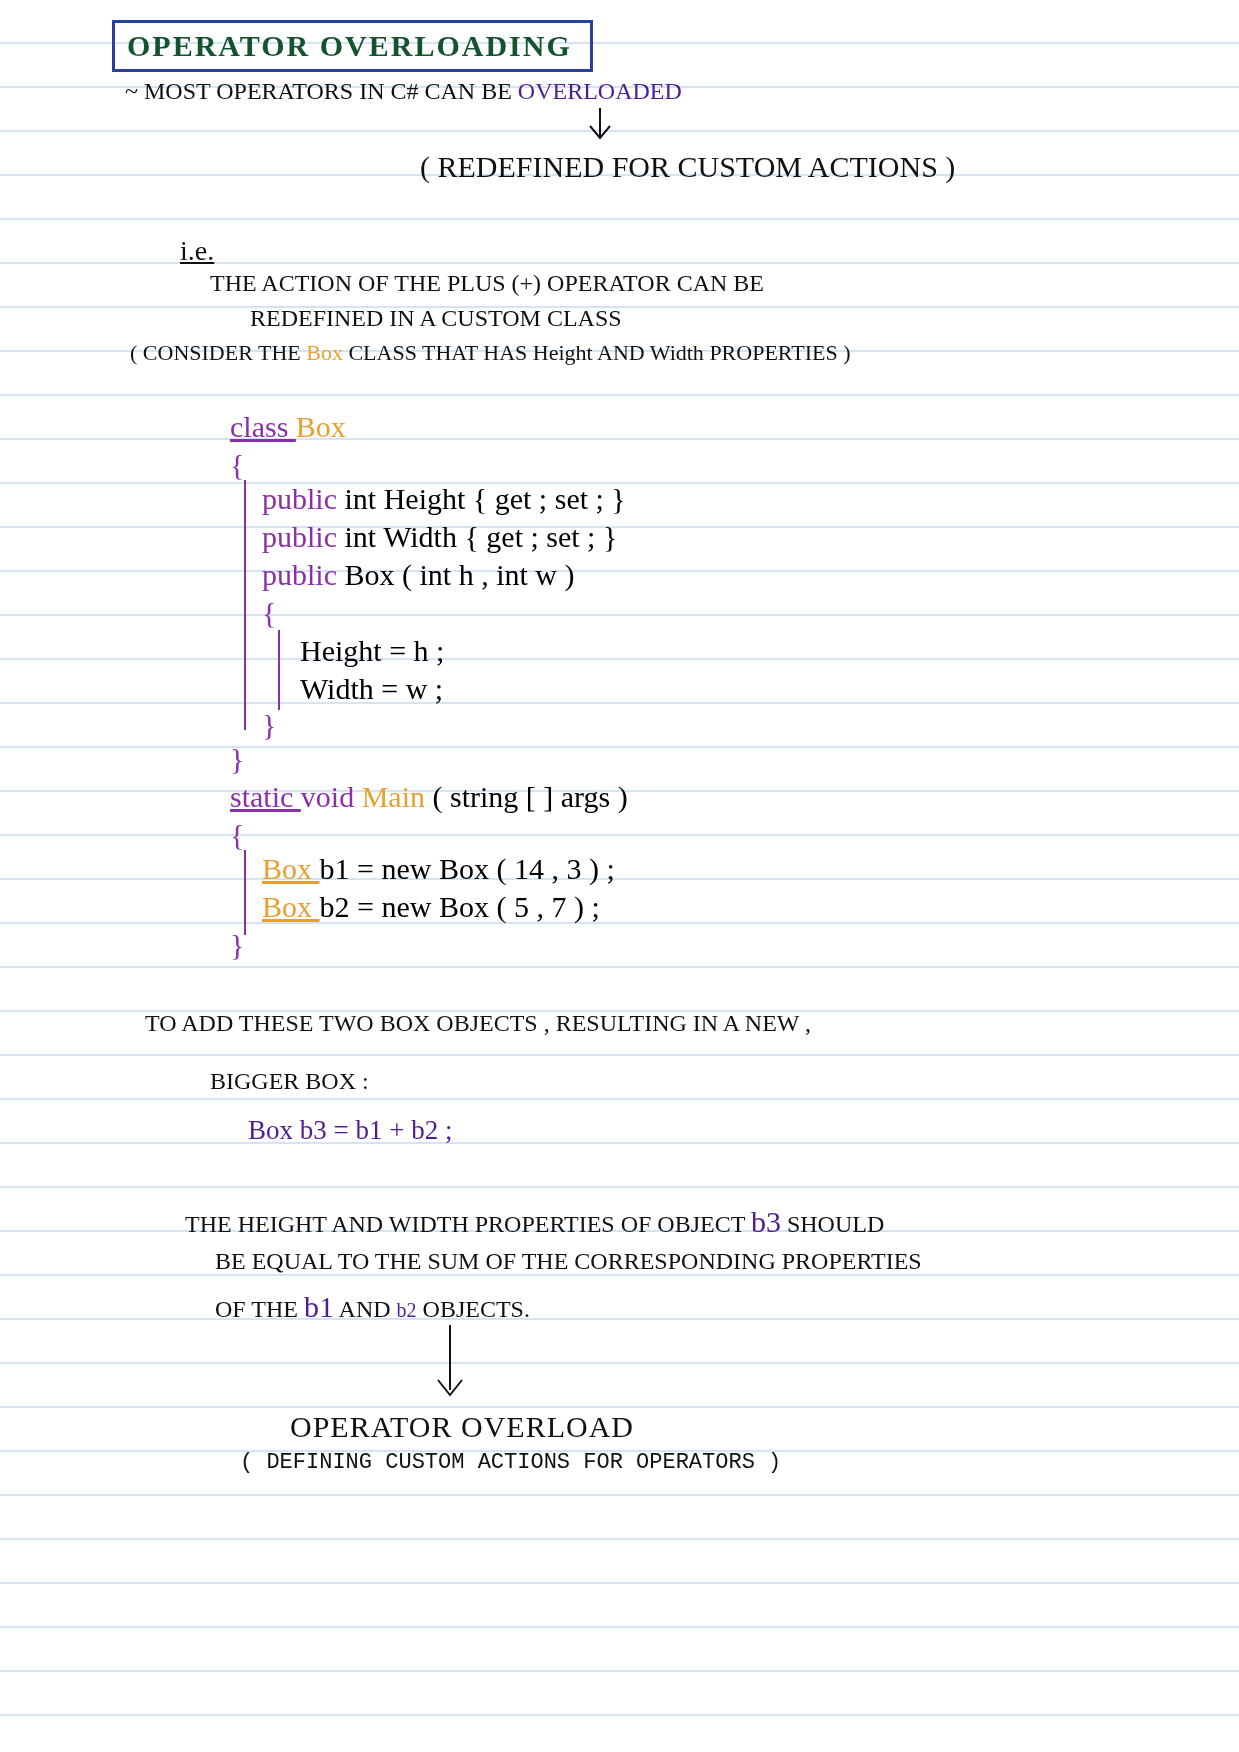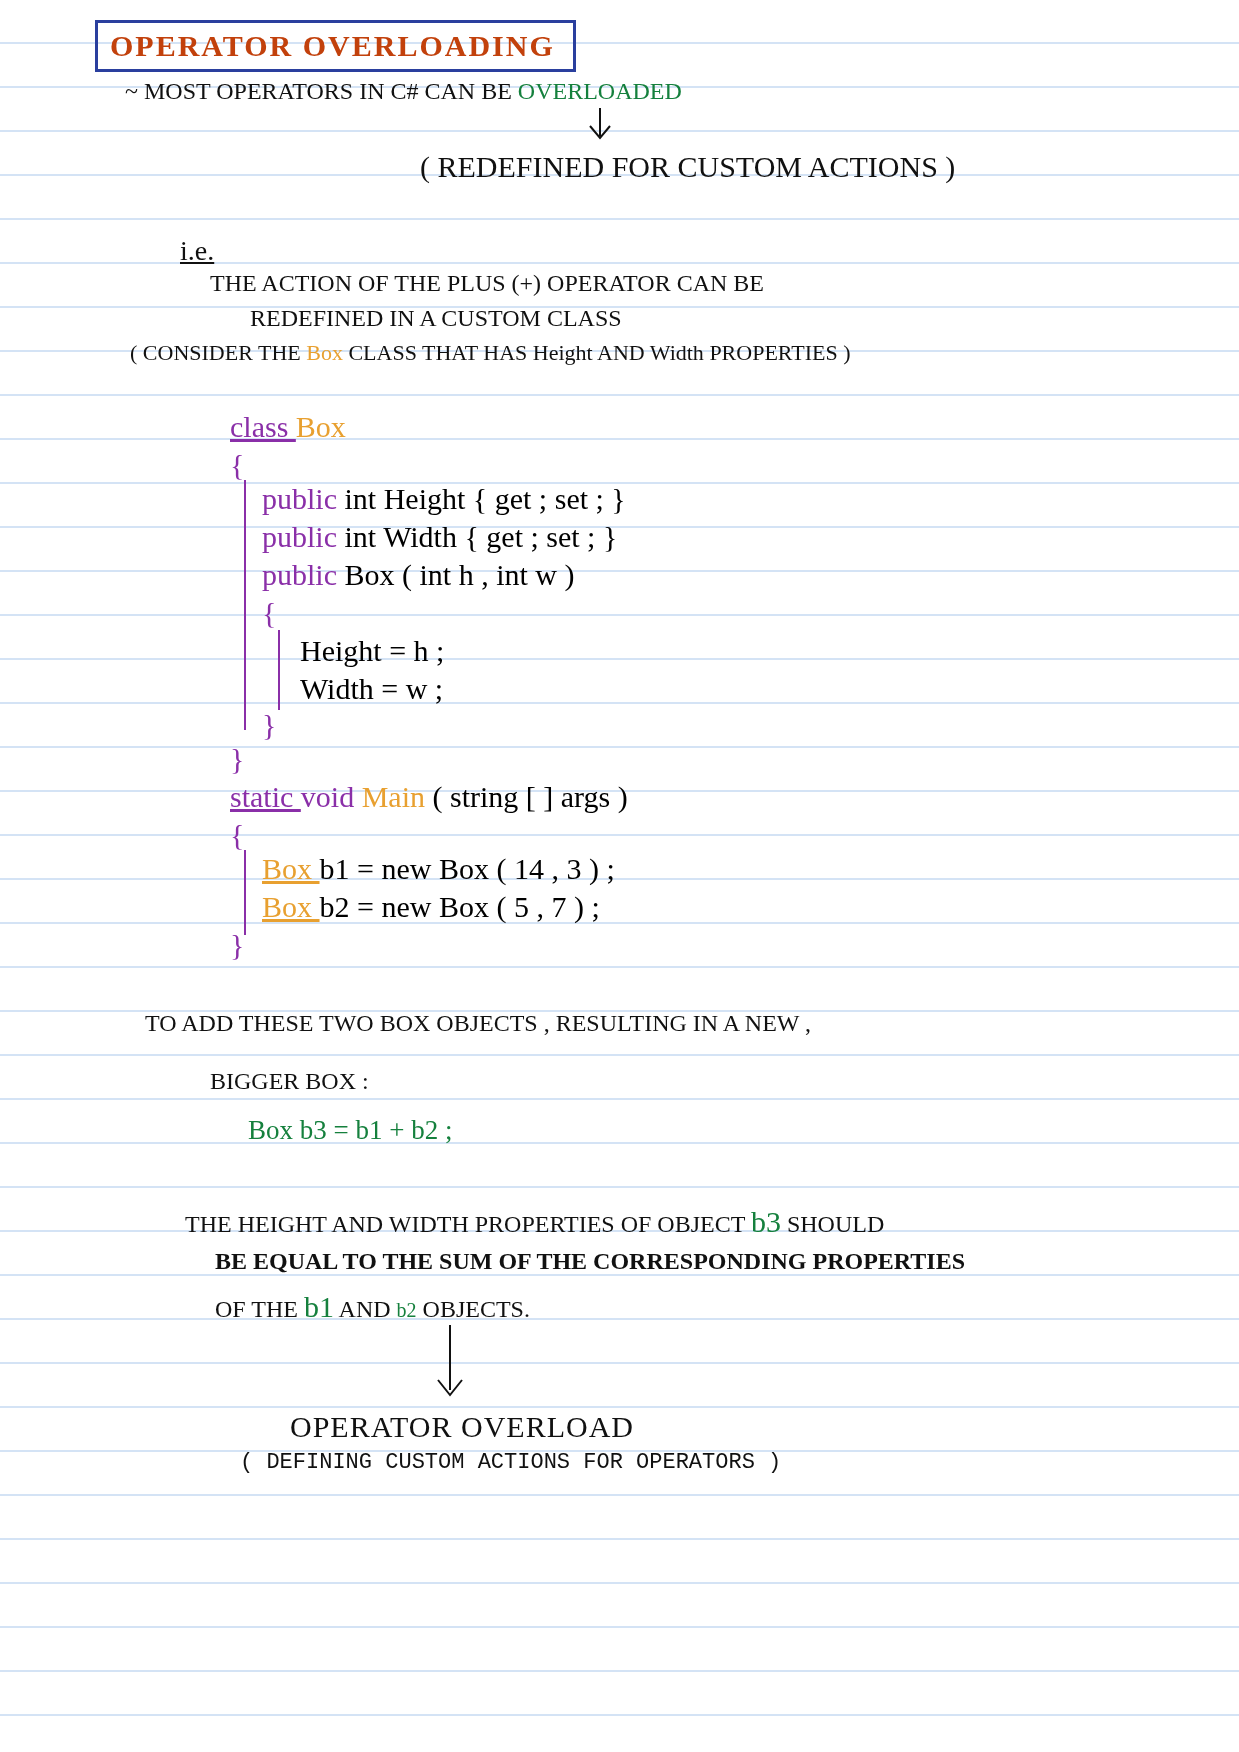--- a/index.html
+++ b/index.html
@@ -13,36 +13,36 @@
       transparent 42px,
       #d4e3f5 42px,
       #d4e3f5 44px
     );
     font-family: 'Comic Sans MS', 'Segoe Script', cursive;
     position: relative;
     overflow: hidden;
   }
   .title-box {
     position: absolute;
-    left: 95px;
+    left: 112px;
     top: 20px;
     border: 3px solid #2a3f9e;
     padding: 6px 18px 6px 12px;
     font-size: 30px;
     letter-spacing: 2px;
-    color: #c2410c;
+    color: #14532d;
     font-weight: bold;
   }
   .line {
     position: absolute;
     font-size: 24px;
     color: #111;
     white-space: nowrap;
   }
-  .blue { color: #15803d; }
+  .blue { color: #4c1d95; }
   .purple { color: #8a2fa8; }
   .orange { color: #e8a030; }
   .small { font-size: 22px; }
   .code { font-family: 'Comic Sans MS', cursive; font-size: 30px; }
   .codeblock { position: absolute; left: 230px; }
   .guide { position: absolute; background: #8a2fa8; width: 2px; }
   svg.arrow { position: absolute; overflow: visible; }
 </style>
 </head>
 <body>
@@ -112,21 +112,21 @@
 <div class="line" style="left:145px; top:1010px;">TO ADD THESE TWO BOX OBJECTS , RESULTING IN A NEW ,</div>
 <div class="line" style="left:210px; top:1068px;">BIGGER BOX :</div>
 
 <div class="code blue" style="position:absolute; left:248px; top:1115px; font-size:27px;">
   <span>Box </span><span>b3 = b1 + b2 ;</span>
 </div>
 
 <div class="line" style="left:185px; top:1205px;">
   <span>THE HEIGHT AND WIDTH PROPERTIES OF OBJECT </span><span class="blue" style="font-size:30px;">b3</span><span> SHOULD</span>
 </div>
-<div class="line" style="left:215px; top:1248px;font-weight:bold;">BE EQUAL TO THE SUM OF THE CORRESPONDING PROPERTIES</div>
+<div class="line" style="left:215px; top:1248px;">BE EQUAL TO THE SUM OF THE CORRESPONDING PROPERTIES</div>
 <div class="line" style="left:215px; top:1290px;">
   <span>OF THE </span><span class="blue" style="font-size:30px;">b1</span><span> AND </span><span class="blue" style="font-size:20px;">b2</span><span> OBJECTS.</span>
 </div>
 
 <svg class="arrow" style="left:430px; top:1325px;" width="40" height="80">
   <line x1="20" y1="0" x2="20" y2="65" stroke="#111" stroke-width="2"></line>
   <polyline points="8,55 20,70 32,55" fill="none" stroke="#111" stroke-width="2"></polyline>
 </svg>
 
 <div class="line" style="left:290px; top:1410px; font-size:30px; letter-spacing:1px;">OPERATOR OVERLOAD</div>

